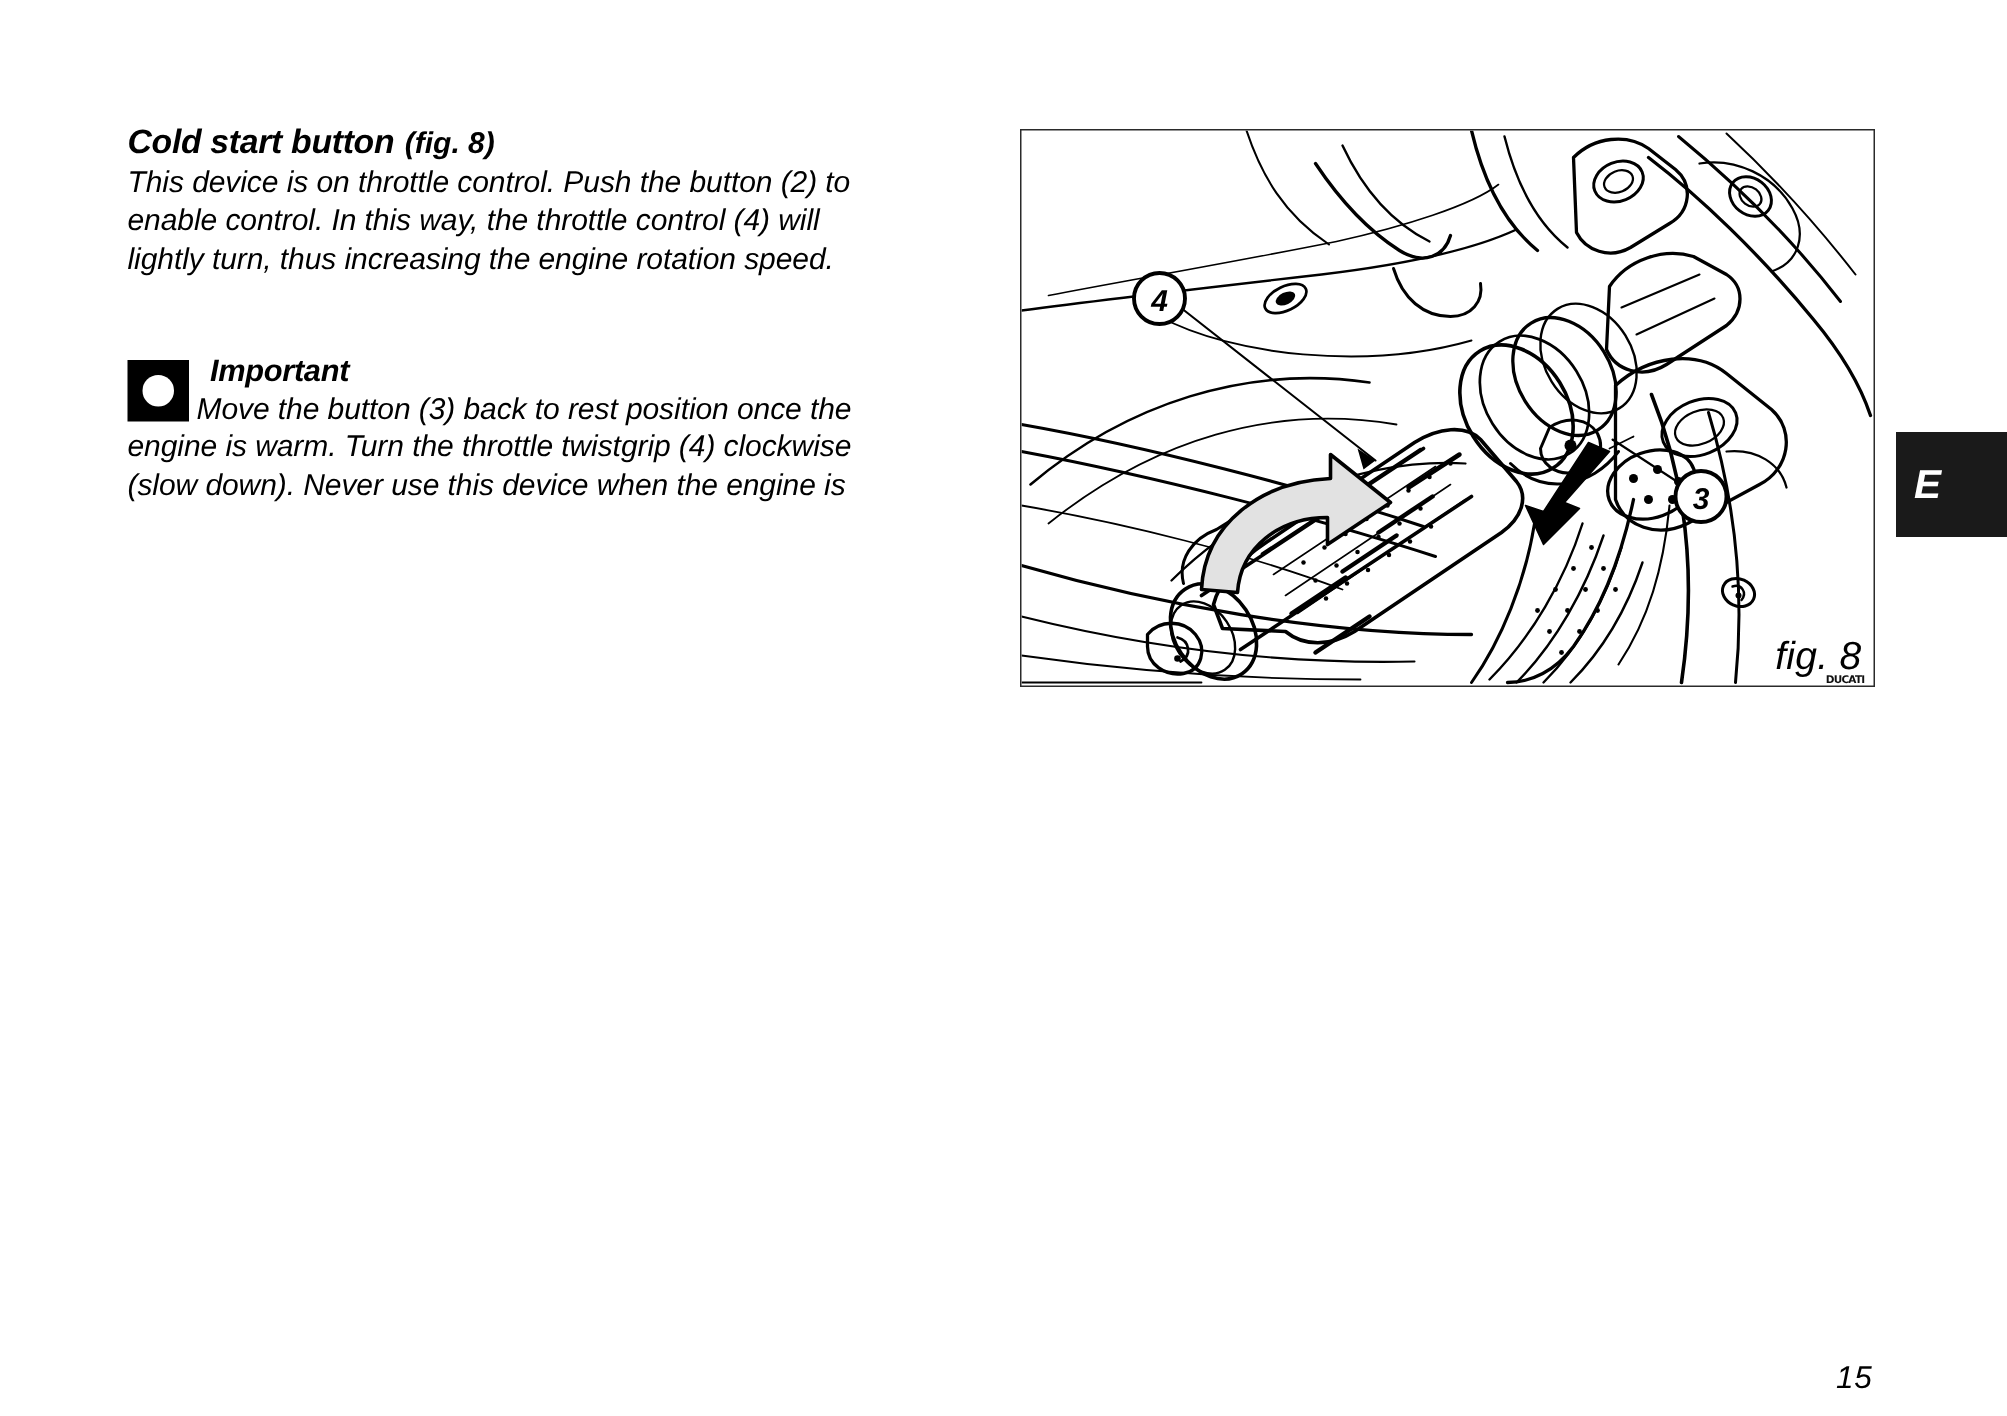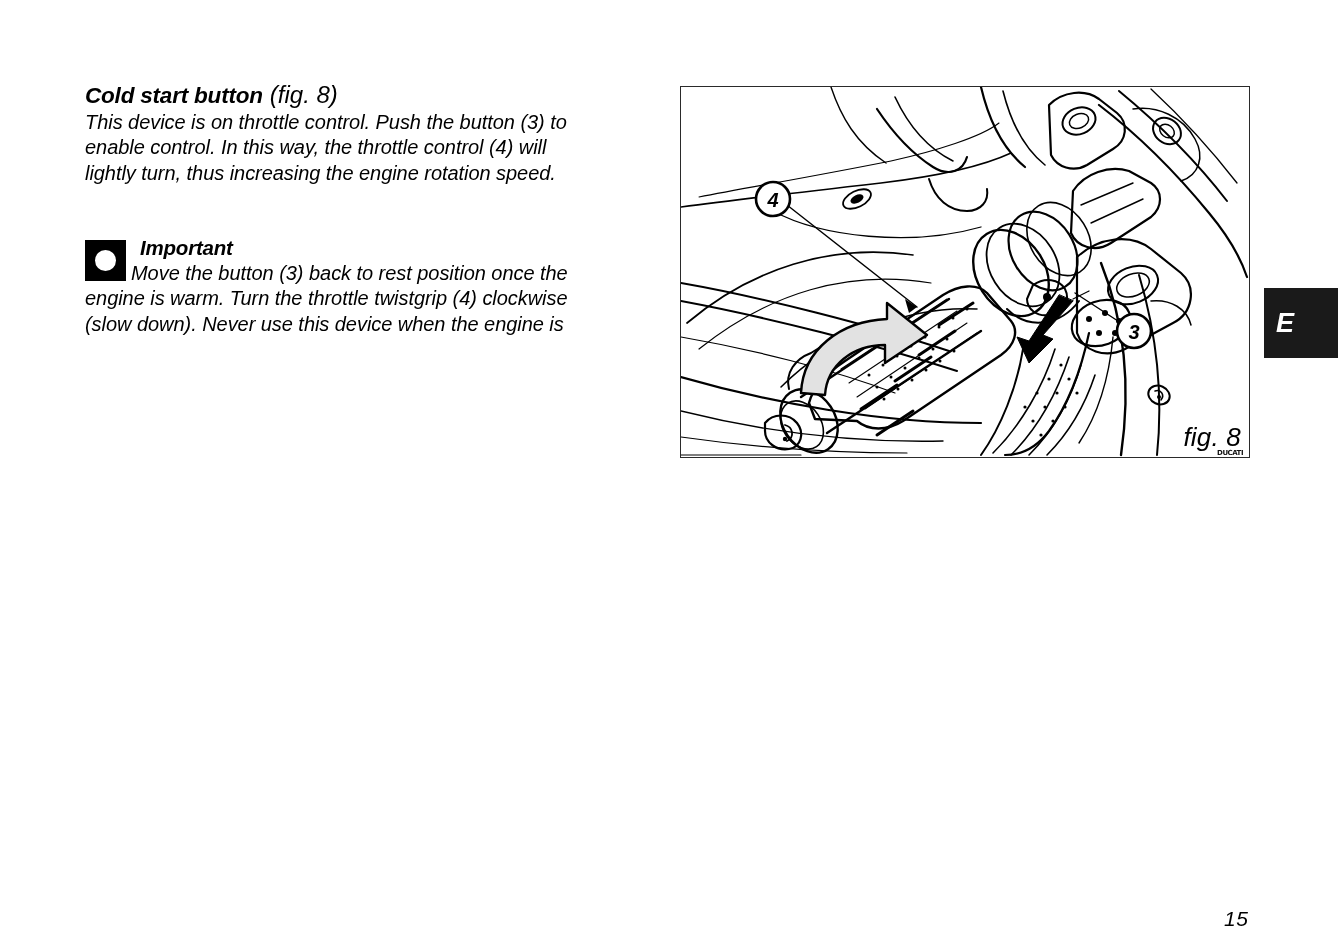--- a/index.html
+++ b/index.html
@@ -32,22 +32,22 @@
   }
   .section-heading {
     font-weight: 900;
     font-style: italic;
     font-size: 22.5px;
     letter-spacing: -0.2px;
     font-stretch: condensed;
   }
   .heading-ref {
     font-style: italic;
-    font-weight: 400;
-    font-size: 24px;
+    font-weight: 700;
+    font-size: 20px;
     padding-left: 7px;
   }
 
   .body-text {
     font-style: italic;
     font-size: 20px;
     line-height: 25.4px;
     margin: 0;
     letter-spacing: -0.05px;
   }
@@ -173,21 +173,21 @@
 </head>
 <body>
 
 <div class="text-column">
 
   <div class="section-heading-line">
     <span class="section-heading">Cold start button</span><span class="heading-ref">(fig. 8)</span>
   </div>
 
   <div class="body-text">
-    <span class="ln">This device is on throttle control. Push the button (3) to</span>
+    <span class="ln">This device is on throttle control. Push the button (2) to</span>
     <span class="ln">enable control. In this way, the throttle control (4) will</span>
     <span class="ln">lightly turn, thus increasing the engine rotation speed.</span>
   </div>
 </div>
 
 <div class="note-block">
   <div class="note-icon">
     <div class="dot"></div>
   </div>
   <div class="note-title">Important</div>

